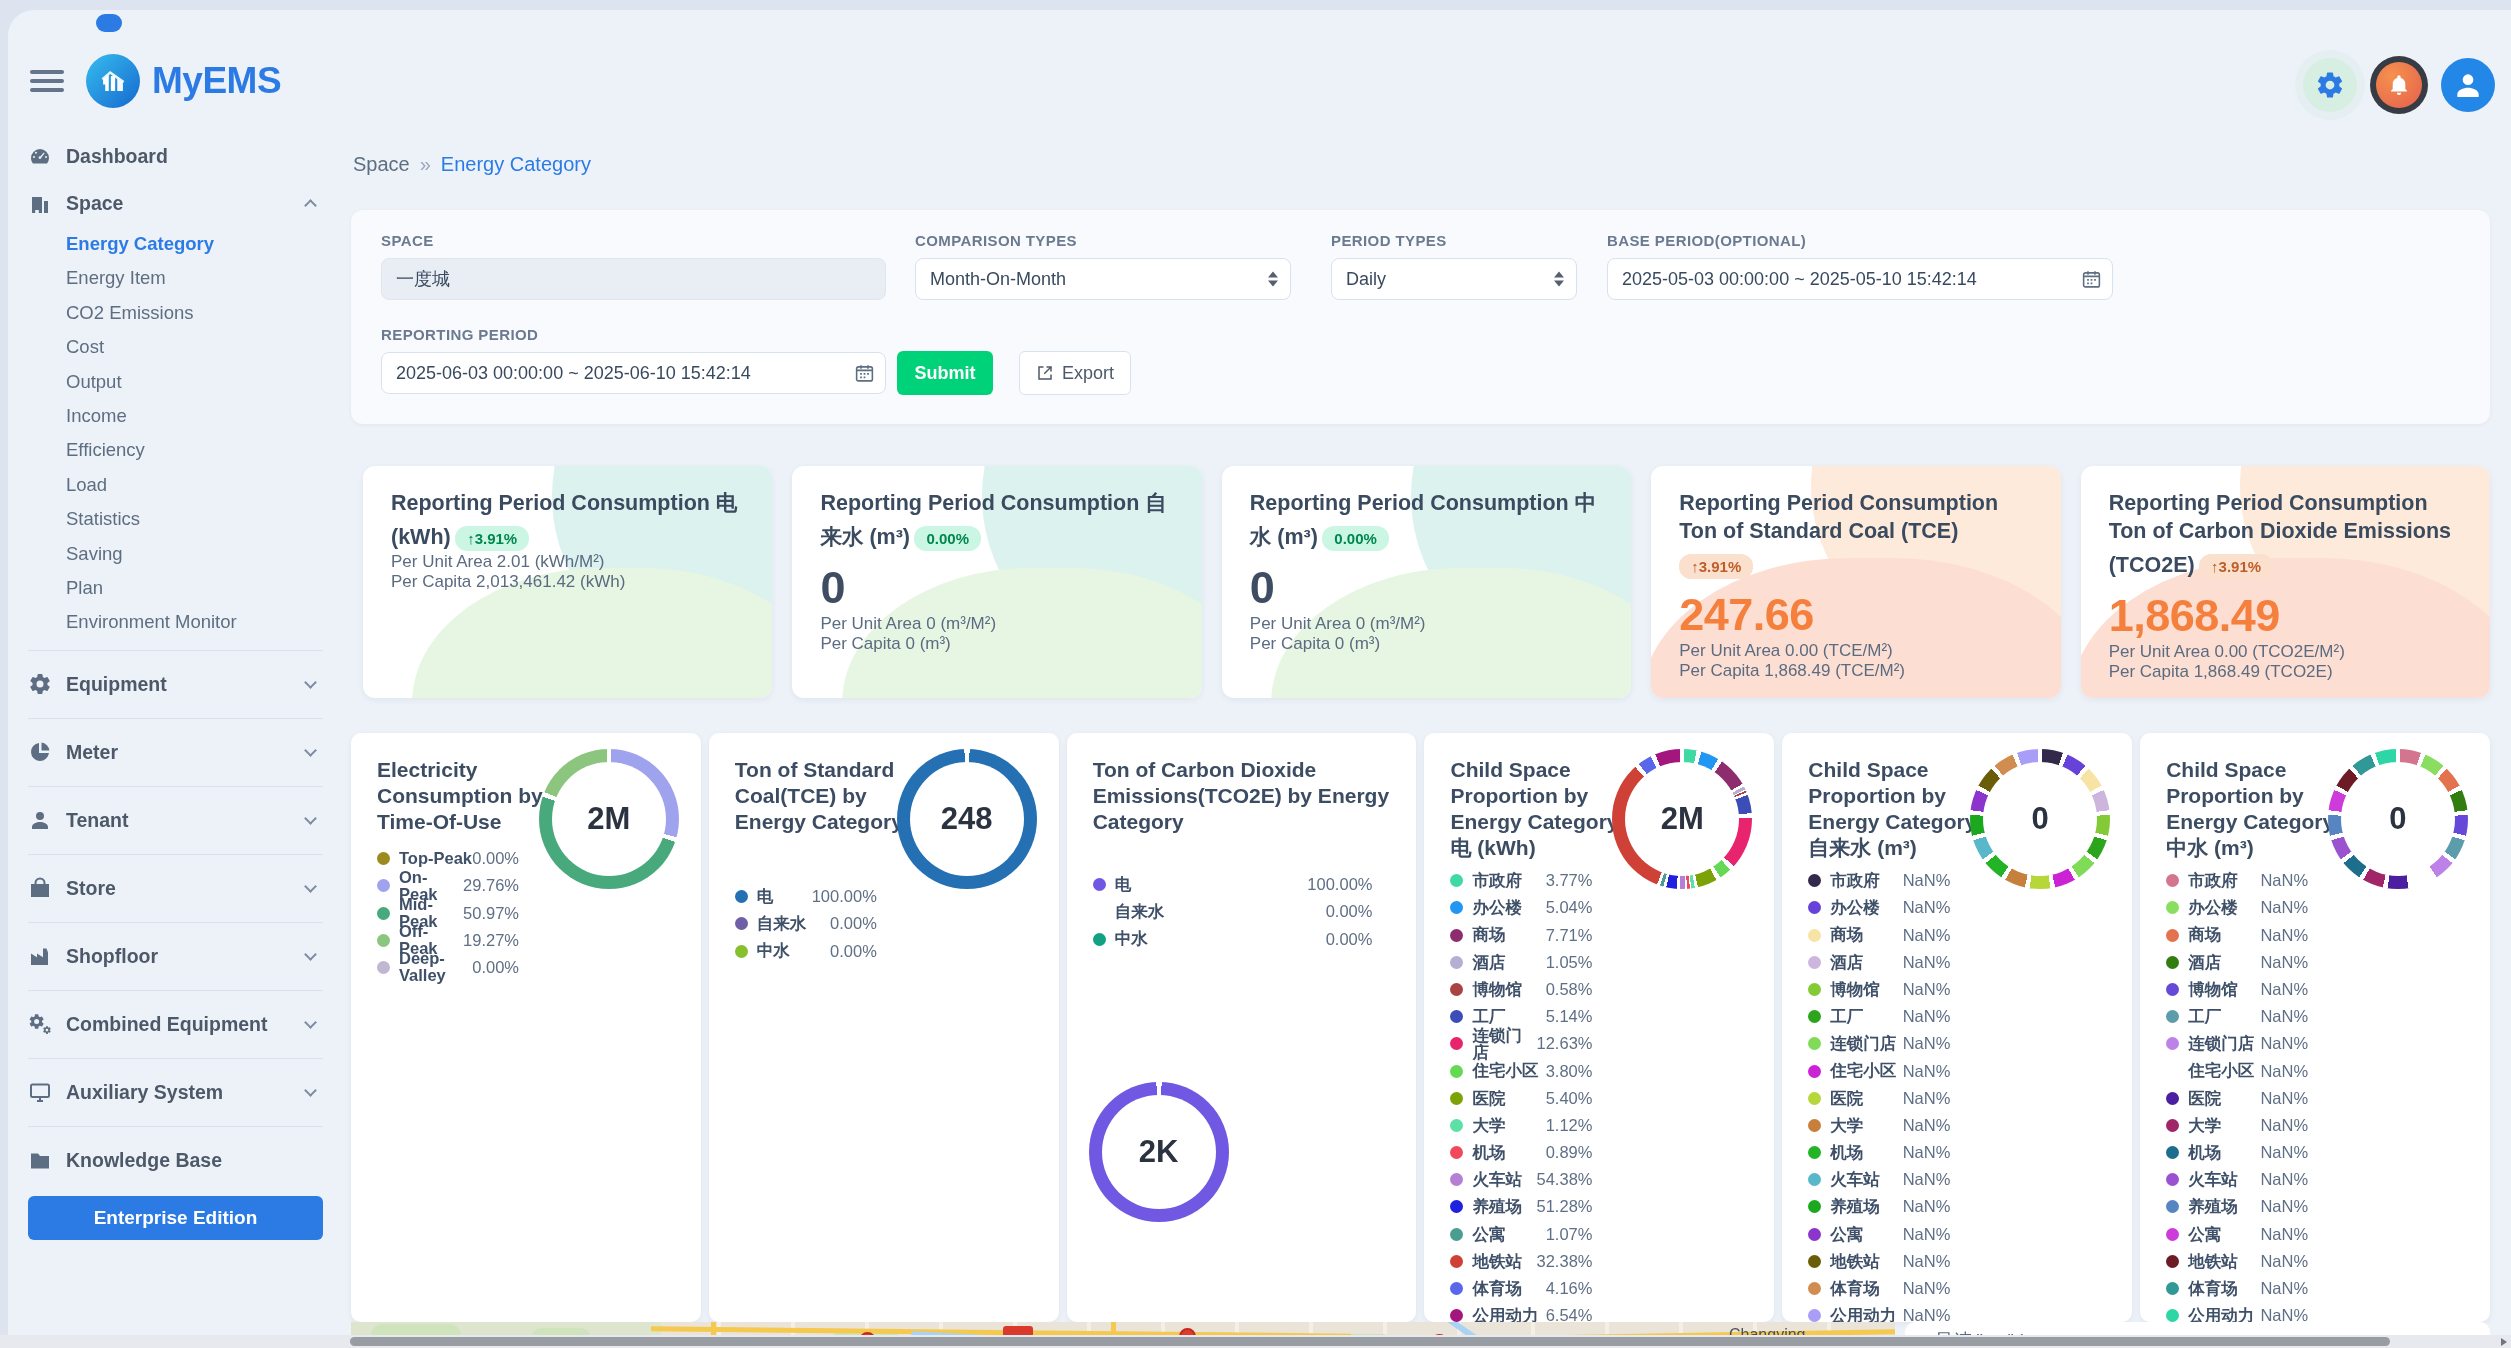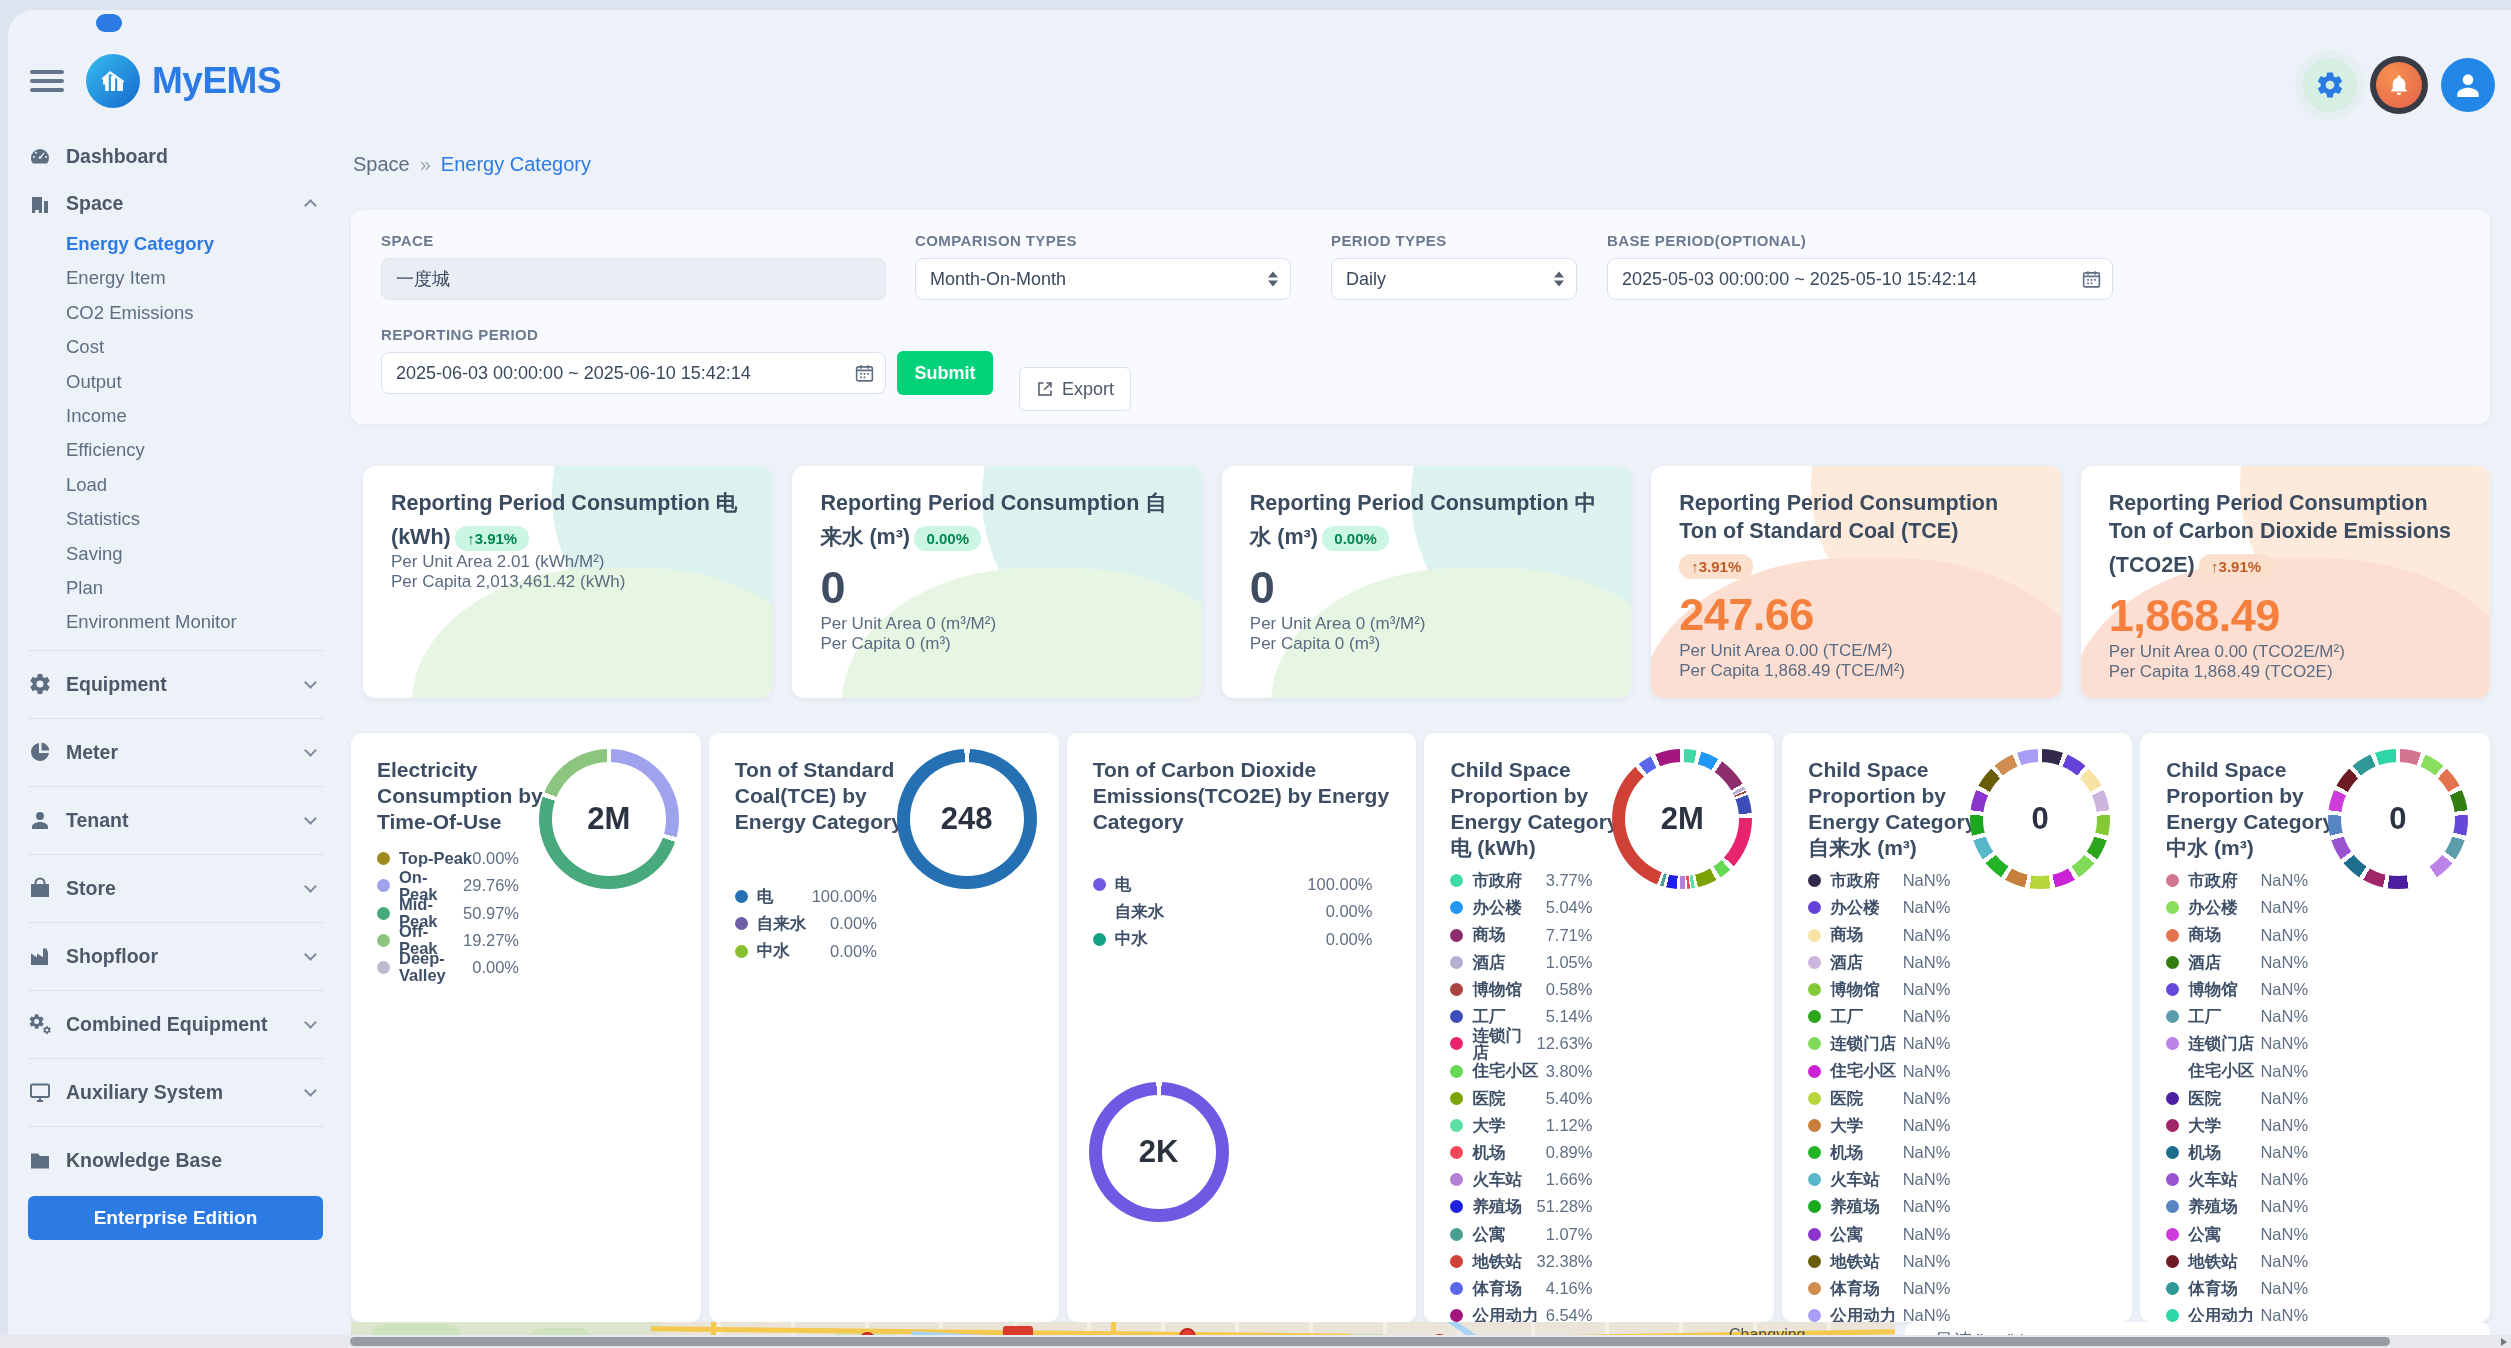--- a/index.html
+++ b/index.html
@@ -330,21 +330,21 @@
         <span>2025-06-03 00:00:00 ~ 2025-06-10 15:42:14</span>
         <span class="cal-ic">
           <svg width="21" height="21" viewBox="0 0 24 24" fill="none" stroke="currentColor" stroke-width="1.8">
               <rect x="3" y="5" width="18" height="16" rx="2"></rect>
               <path d="M3 9h18M8 3v4M16 3v4M7 13h2M11 13h2M15 13h2M7 17h2M11 17h2"></path>
             </svg>
         </span>
       </div>
     </div>
     <button class="btn submit" style="position:absolute; left:546px; top:141px; width:96px; height:44px;">Submit</button>
-    <button class="btn export" style="position:absolute; left:668px; top:141px; width:112px; height:44px;margin-top:16px;">
+    <button class="btn export" style="position:absolute; left:668px; top:141px; width:112px; height:44px;">
       <svg width="18" height="18" viewBox="0 0 24 24" fill="none" stroke="currentColor" stroke-width="2">
           <path d="M14 4h6v6"></path>
           <path d="M20 4l-9 9"></path>
           <path d="M20 14v6H4V4h6"></path>
         </svg>
       <span>Export</span>
     </button>
   </div>
 
   <div class="cards-row" id="cardsRow">
@@ -520,21 +520,21 @@
             <span class="lpct">1.12%</span>
           </div>
           <div class="lrow">
             <span class="dot" style="background: rgb(242, 72, 92);"></span>
             <span class="llabel">机场</span>
             <span class="lpct">0.89%</span>
           </div>
           <div class="lrow">
             <span class="dot" style="background: rgb(181, 127, 214);"></span>
             <span class="llabel">火车站</span>
-            <span class="lpct">1.66%</span>
+            <span class="lpct">54.38%</span>
           </div>
           <div class="lrow">
             <span class="dot" style="background: rgb(32, 32, 223);"></span>
             <span class="llabel">养殖场</span>
             <span class="lpct">51.28%</span>
           </div>
           <div class="lrow">
             <span class="dot" style="background: rgb(74, 158, 144);"></span>
             <span class="llabel">公寓</span>
             <span class="lpct">1.07%</span>

